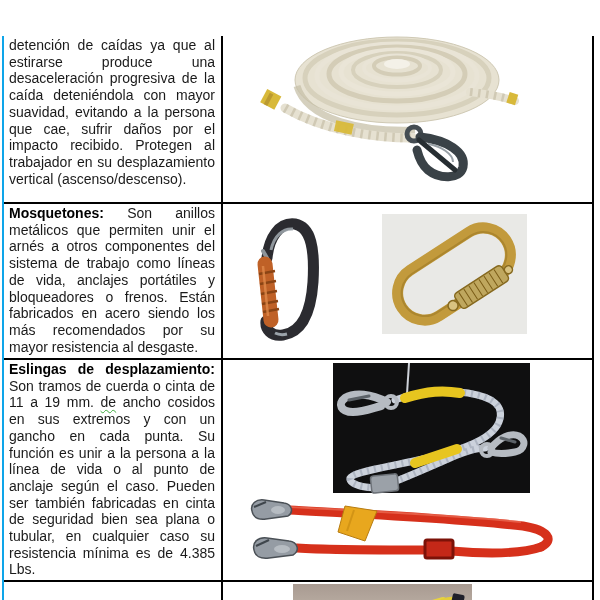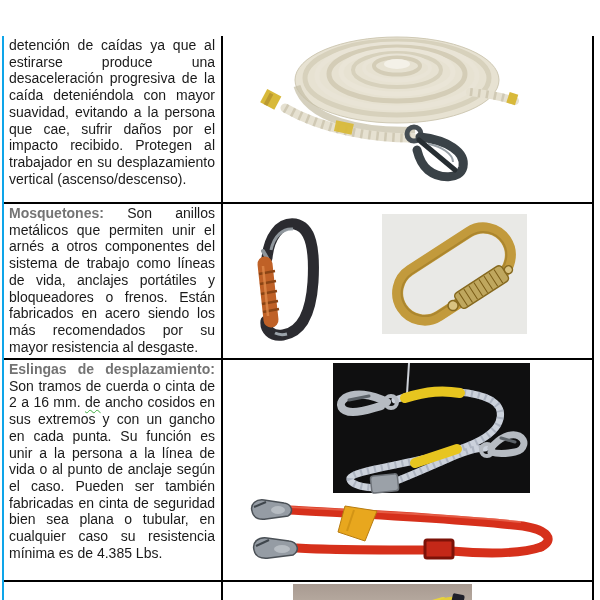--- a/index.html
+++ b/index.html
@@ -19,21 +19,21 @@
   .row2{height:156px;}
   .row3{height:222px;}
   .row4{height:56px;}
   .text-cell{
     width:219px;box-sizing:border-box;border-right:2px solid #000;
     padding:1px 6px 0 5px;
     font-size:14px;line-height:16.7px;text-align:justify;
     overflow:hidden;
   }
   .row4 .text-cell{padding-top:38px;}
-  .text-cell b{color:#737373;}
+  .text-cell b{color:#000000;}
   .img-cell{position:relative;flex:1;overflow:hidden;}
   .img-cell svg{position:absolute;left:0;top:0;display:block;}
   .grammar-mark{
     text-decoration:underline wavy #3faa3f 1px;
     text-underline-offset:2px;
   }
 </style>
 </head>
 <body>
 
@@ -105,21 +105,21 @@
           <circle cx="-18" cy="26" r="5" fill="#d8c280" stroke="#86691f" stroke-width="1.5"></circle>
           <circle cx="48" cy="26" r="4" fill="#d8c280" stroke="#86691f" stroke-width="1.5"></circle>
         </g>
       </svg>
     </div>
   </div>
 
   <div class="t-row row3">
     <div class="text-cell">
       <b>Eslingas de desplazamiento:</b>
-      <span>Son tramos de cuerda o cinta de 2 a 16 mm. </span><span class="grammar-mark">de</span><span> ancho cosidos en sus extremos y con un gancho en cada punta. Su función es unir a la persona a la línea de vida o al punto de anclaje según el caso. Pueden ser también fabricadas en cinta de seguridad bien sea plana o tubular, en cualquier caso su resistencia mínima es de 4.385 Lbs.</span>
+      <span>Son tramos de cuerda o cinta de 11 a 19 mm. </span><span class="grammar-mark">de</span><span> ancho cosidos en sus extremos y con un gancho en cada punta. Su función es unir a la persona a la línea de vida o al punto de anclaje según el caso. Pueden ser también fabricadas en cinta de seguridad bien sea plana o tubular, en cualquier caso su resistencia mínima es de 4.385 Lbs.</span>
     </div>
     <div class="img-cell">
       <svg width="373" height="220" viewBox="0 0 373 220">
 
         <rect x="110" y="3" width="197" height="130" fill="#0f0f10"></rect>
         <path d="M186,3 L184,34" stroke="#cfd3da" stroke-width="2"></path>
         <g>
           <path d="M172,40 C200,30 225,30 245,33 C270,37 282,46 276,62 C268,82 230,92 195,100 C160,108 130,112 127,118 C126,126 150,130 160,126 C175,121 200,110 225,99 C245,90 255,88 262,88" stroke="#ccd2dc" stroke-width="7" fill="none" stroke-linecap="round"></path>
           <path d="M172,40 C200,30 225,30 245,33 C270,37 282,46 276,62 C268,82 230,92 195,100 C160,108 130,112 127,118 C126,126 150,130 160,126 C175,121 200,110 225,99 C245,90 255,88 262,88" stroke="#9aa2b0" stroke-width="7" fill="none" stroke-dasharray="2,5" opacity="0.6"></path>
           <path d="M182,38 C205,31 220,30 237,33" stroke="#e7c51f" stroke-width="10" fill="none" stroke-linecap="round"></path>

